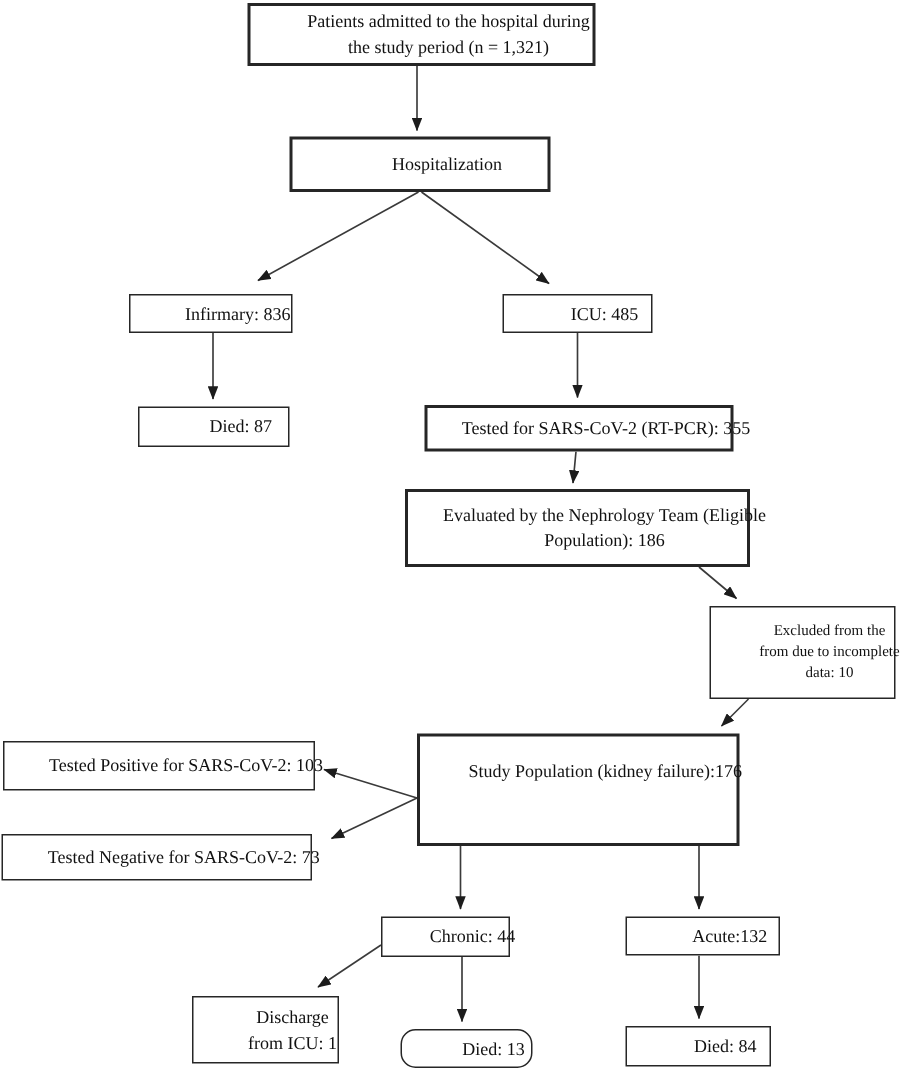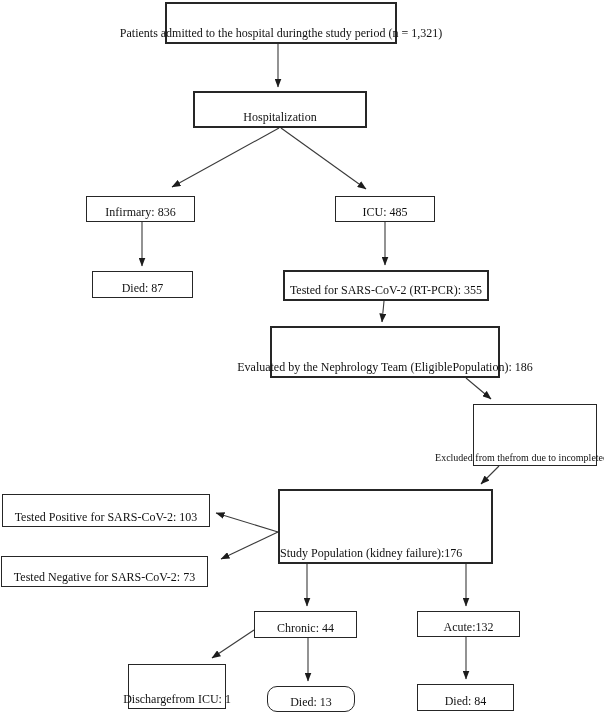--- a/index.html
+++ b/index.html
@@ -27,28 +27,29 @@
   #arrows line {
     stroke: #3a3a3a;
     stroke-width: 1.1;
   }
   .node {
     position: absolute;
     box-sizing: border-box;
     border: 1.5px solid #262626;
     background: #ffffff;
     display: flex;
-    flex-direction: row;
-    align-items: flex-end;
+    flex-direction: column;
+    align-items: center;
     justify-content: center;
     text-align: center;
     font-size: 12px;
     line-height: 1.38;
     white-space: nowrap;
     z-index: 2;
+    padding-left: 36px;
   }
   .node .line { white-space: nowrap; }
   .node.thick { border-width: 2px; }
   .node.top-text { justify-content: flex-start; padding-top: 15px; }
   .node.small { font-size: 10px; line-height: 1.42; }
 </style>
 </head>
 <body>
 
 <div id="canvas">
@@ -101,21 +102,21 @@
     <div class="line">from due to incomplete</div>
     <div class="line">data: 10</div>
   </div>
 
   <div class="node thick top-text" style="left:278px; top:489px; width:215px; height:75px;">Study Population (kidney failure):176</div>
 
   <div class="node" style="left:2px; top:494px; width:208px; height:33px;">Tested Positive for SARS-CoV-2: 103</div>
 
   <div class="node" style="left:1px; top:556px; width:207px; height:31px;">Tested Negative for SARS-CoV-2: 73</div>
 
-  <div class="node" style="left:254px; top:611px; width:103px; height:27px;">Chronic: 44</div>
+  <div class="node" style="left:254px; top:611px; width:86px; height:27px;">Chronic: 44</div>
 
   <div class="node" style="left:417px; top:611px; width:103px; height:26px;">Acute:132</div>
 
   <div class="node" style="left:128px; top:664px; width:98px; height:45px;">
     <div class="line">Discharge</div>
     <div class="line">from ICU: 1</div>
   </div>
 
   <div class="node" style="left:267px; top:686px; width:88px; height:26px;border-radius:10px;">Died: 13</div>
 

